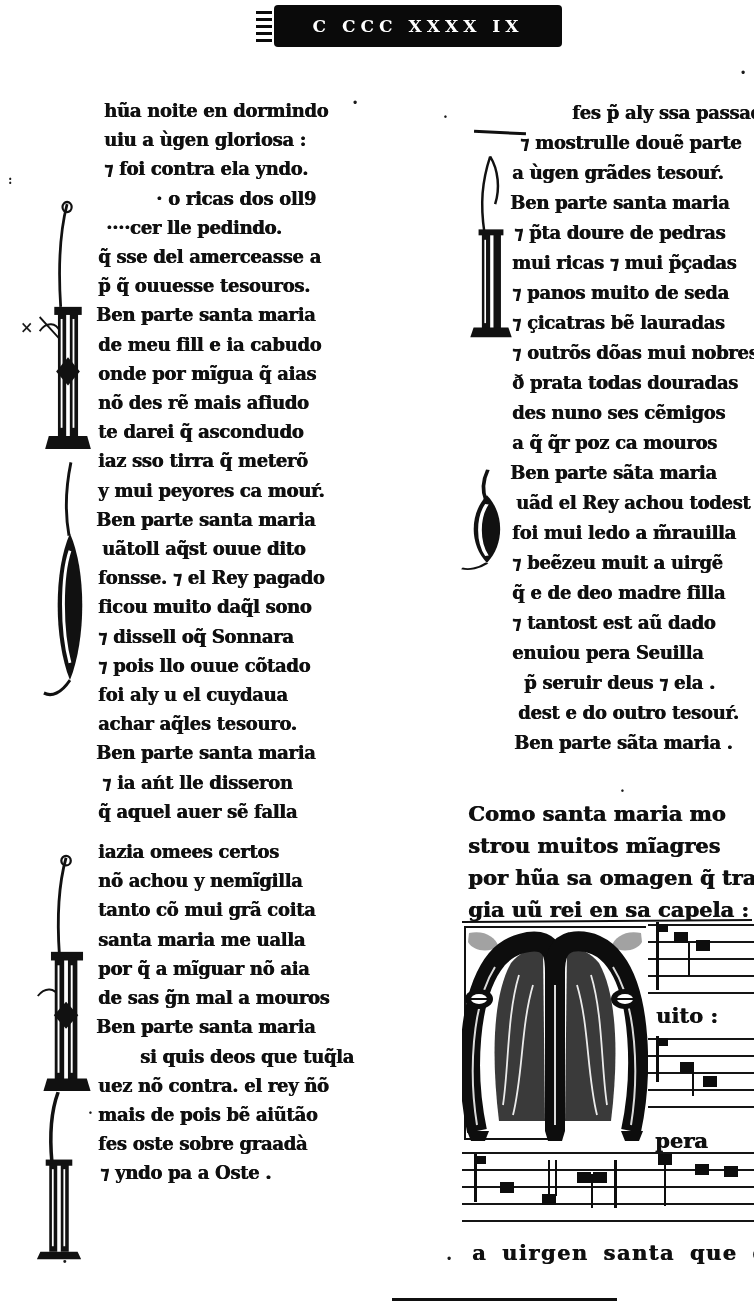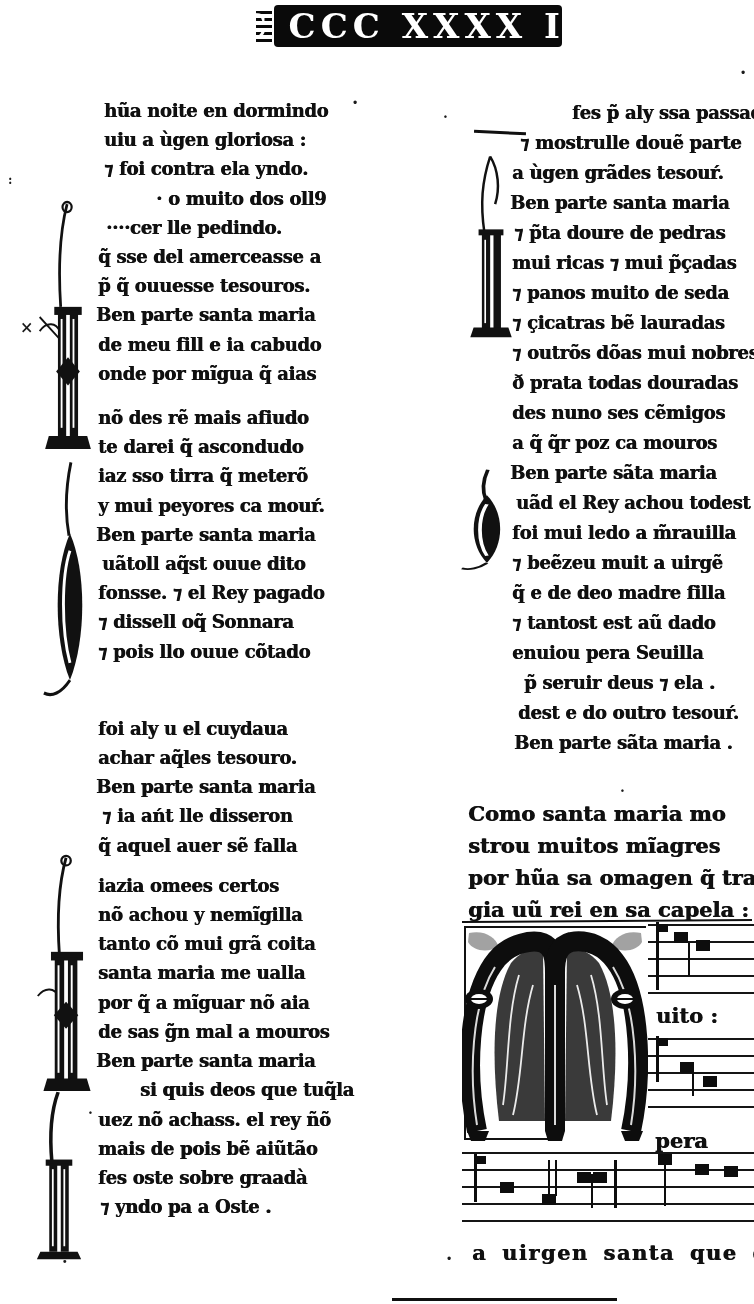--- a/index.html
+++ b/index.html
@@ -5,21 +5,21 @@
   html,body{margin:0;padding:0;background:#e8e8e8;}
   .page{
     position:relative;width:754px;height:1304px;background:#ffffff;
     overflow:hidden;color:#101010;
     font-family:"DejaVu Serif","DejaVu Sans",serif;
   }
   
   .band{
     position:absolute;left:276px;top:7px;width:284px;height:38px;
     background:#0a0a0a;color:#ffffff;display:flex;align-items:center;justify-content:center;
-    font-size:34px;font-weight:700;letter-spacing:5px;white-space:nowrap;
+    font-size:17px;font-weight:700;letter-spacing:5px;white-space:nowrap;
     box-shadow:0 0 0 2px #0a0a0a;border-radius:2px;
   }
   .band-fringe{
     position:absolute;left:256px;top:11px;width:16px;height:31px;
     background:repeating-linear-gradient(0deg,#0a0a0a 0 3px,transparent 3px 7px);
   }
   
   .col{position:absolute;font-weight:700;}
   #col-left{left:96px;top:96px;width:260px;line-height:29.2px;font-size:18px;letter-spacing:-0.3px;}
   #col-right{left:510px;top:98px;width:248px;line-height:30px;font-size:18px;letter-spacing:-0.3px;}
@@ -50,50 +50,51 @@
 
   <div class="band-fringe"></div>
   <div class="band">
     <span>C CCC XXXX IX</span>
   </div>
 
   <div class="col" id="col-left">
       <div class="tline" style="padding-left: 8px;">hũa noite en dormindo</div>
       <div class="tline" style="padding-left: 8px;">uiu a ùgen gloriosa :</div>
       <div class="tline" style="padding-left: 8px;">⁊ foi contra ela yndo.</div>
-      <div class="tline" style="padding-left: 60px;">· o muito dos oll9</div>
+      <div class="tline" style="padding-left: 60px;">· o ricas dos oll9</div>
       <div class="tline" style="padding-left: 10px;">····cer lle pedindo.</div>
       <div class="tline" style="padding-left: 2px;">q̃ sse del amerceasse a</div>
       <div class="tline" style="padding-left: 2px;">p̃ q̃ ouuesse tesouros.</div>
       <div class="tline" style="padding-left: 0px;">Ben parte santa maria</div>
       <div class="tline" style="padding-left: 2px;">de meu fill e ia cabudo</div>
       <div class="tline" style="padding-left: 2px;">onde por mĩgua q̃ aias</div>
-      <div class="tline" style="padding-left: 2px; margin-top: 15px;">nõ des rẽ mais afiudo</div>
+      <div class="tline" style="padding-left: 2px;">nõ des rẽ mais afiudo</div>
       <div class="tline" style="padding-left: 2px;">te darei q̃ ascondudo</div>
       <div class="tline" style="padding-left: 2px;">iaz sso tirra q̃ meterõ</div>
       <div class="tline" style="padding-left: 2px;">y mui peyores ca mouŕ.</div>
       <div class="tline" style="padding-left: 0px;">Ben parte santa maria</div>
       <div class="tline" style="padding-left: 6px;">uãtoll aq̃st ouue dito</div>
       <div class="tline" style="padding-left: 2px;">fonsse. ⁊ el Rey pagado</div>
+      <div class="tline" style="padding-left: 2px;">ficou muito daq̃l sono</div>
       <div class="tline" style="padding-left: 2px;">⁊ dissell oq̃ Sonnara</div>
       <div class="tline" style="padding-left: 2px;">⁊ pois llo ouue cõtado</div>
-      <div class="tline" style="padding-left: 2px; margin-top: 48px;">foi aly u el cuydaua</div>
+      <div class="tline" style="padding-left: 2px;">foi aly u el cuydaua</div>
       <div class="tline" style="padding-left: 2px;">achar aq̃les tesouro.</div>
       <div class="tline" style="padding-left: 0px;">Ben parte santa maria</div>
       <div class="tline" style="padding-left: 6px;">⁊ ia ańt lle disseron</div>
       <div class="tline" style="padding-left: 2px;">q̃ aquel auer sẽ falla</div>
       <div class="tline" style="padding-left: 2px; margin-top: 11px;">iazia omees certos</div>
       <div class="tline" style="padding-left: 2px;">nõ achou y nemĩgilla</div>
       <div class="tline" style="padding-left: 2px;">tanto cõ mui grã coita</div>
       <div class="tline" style="padding-left: 2px;">santa maria me ualla</div>
       <div class="tline" style="padding-left: 2px;">por q̃ a mĩguar nõ aia</div>
       <div class="tline" style="padding-left: 2px;">de sas g̃n mal a mouros</div>
       <div class="tline" style="padding-left: 0px;">Ben parte santa maria</div>
       <div class="tline" style="padding-left: 6px; margin-left: 38px;">si quis deos que tuq̃la</div>
-      <div class="tline" style="padding-left: 2px;">uez nõ achass. el rey ñõ</div>
+      <div class="tline" style="padding-left: 2px;">uez nõ contra. el rey ñõ</div>
       <div class="tline" style="padding-left: 2px;">mais de pois bẽ aiũtão</div>
       <div class="tline" style="padding-left: 2px;">fes oste sobre graadà</div>
       <div class="tline" style="padding-left: 4px;">⁊ yndo pa a Oste .</div>
     </div>
   <div class="col" id="col-right">
       <div class="tline" style="padding-left: 62px;">fes p̃ aly ssa passada</div>
       <div class="tline" style="padding-left: 10px;">⁊ mostrulle douẽ parte</div>
       <div class="tline" style="padding-left: 2px;">a ùgen grãdes tesouŕ.</div>
       <div class="tline" style="padding-left: 0px;">Ben parte santa maria</div>
       <div class="tline" style="padding-left: 4px;">⁊ p̃ta doure de pedras</div>

